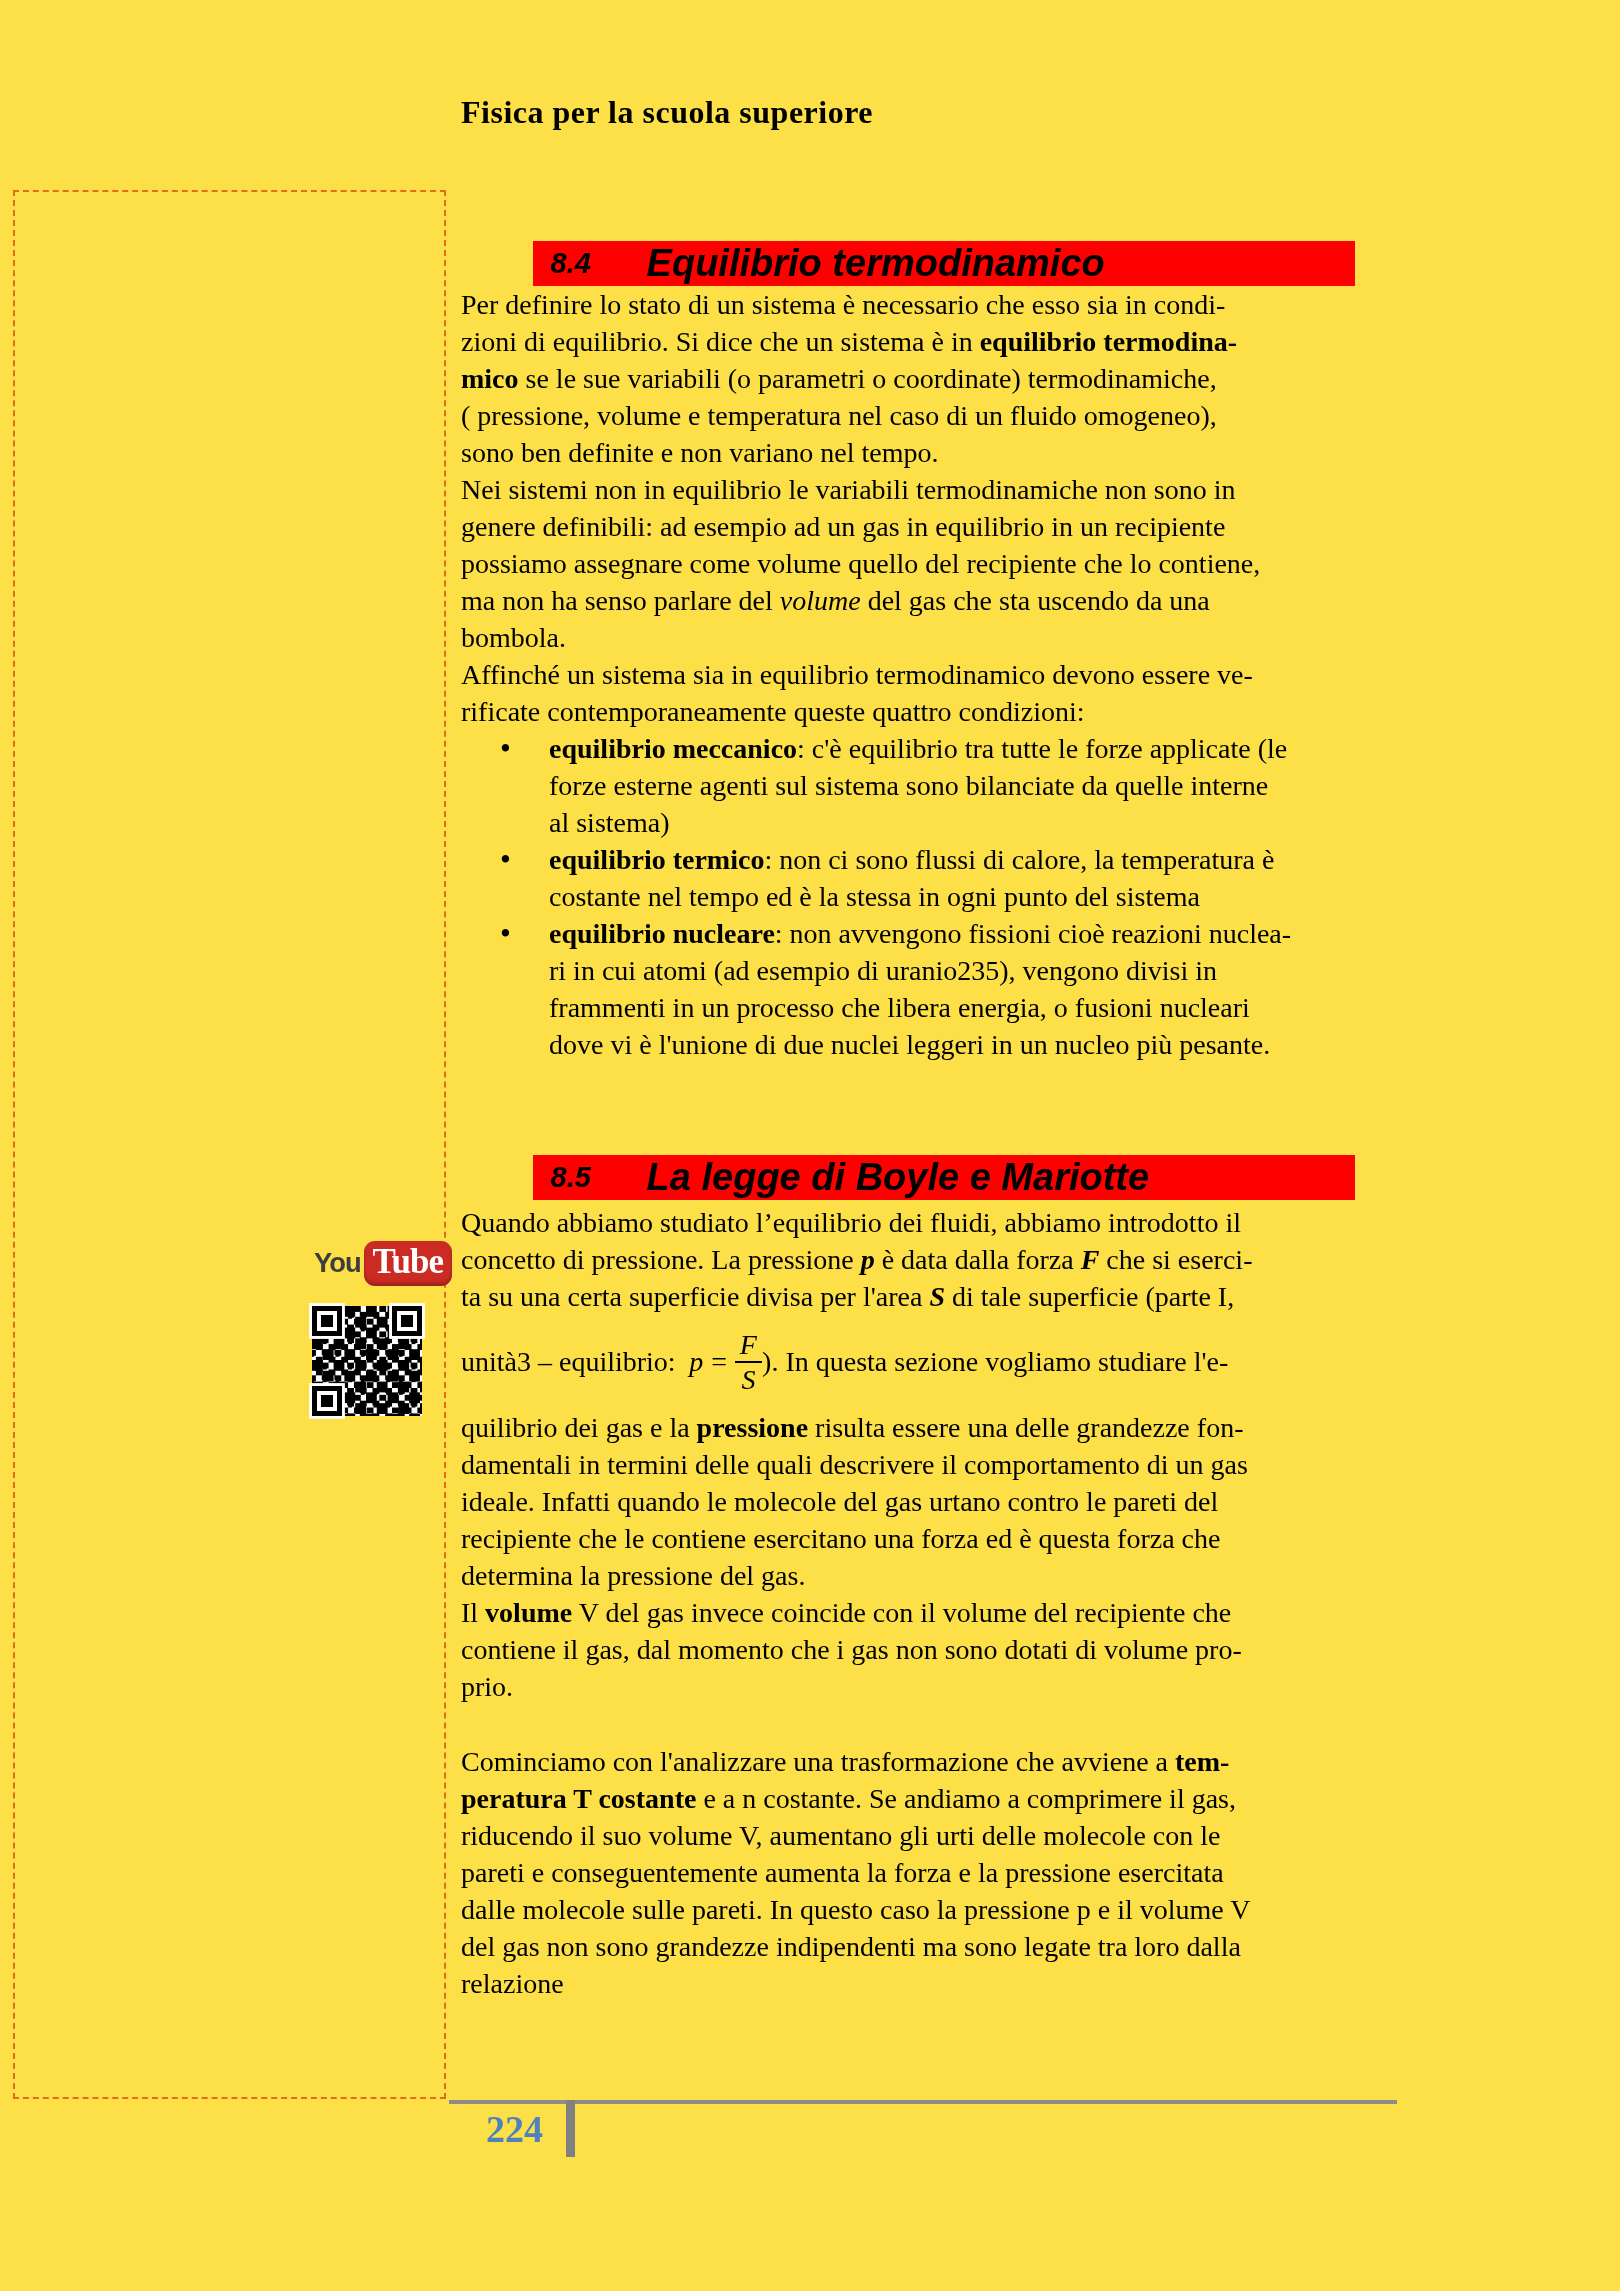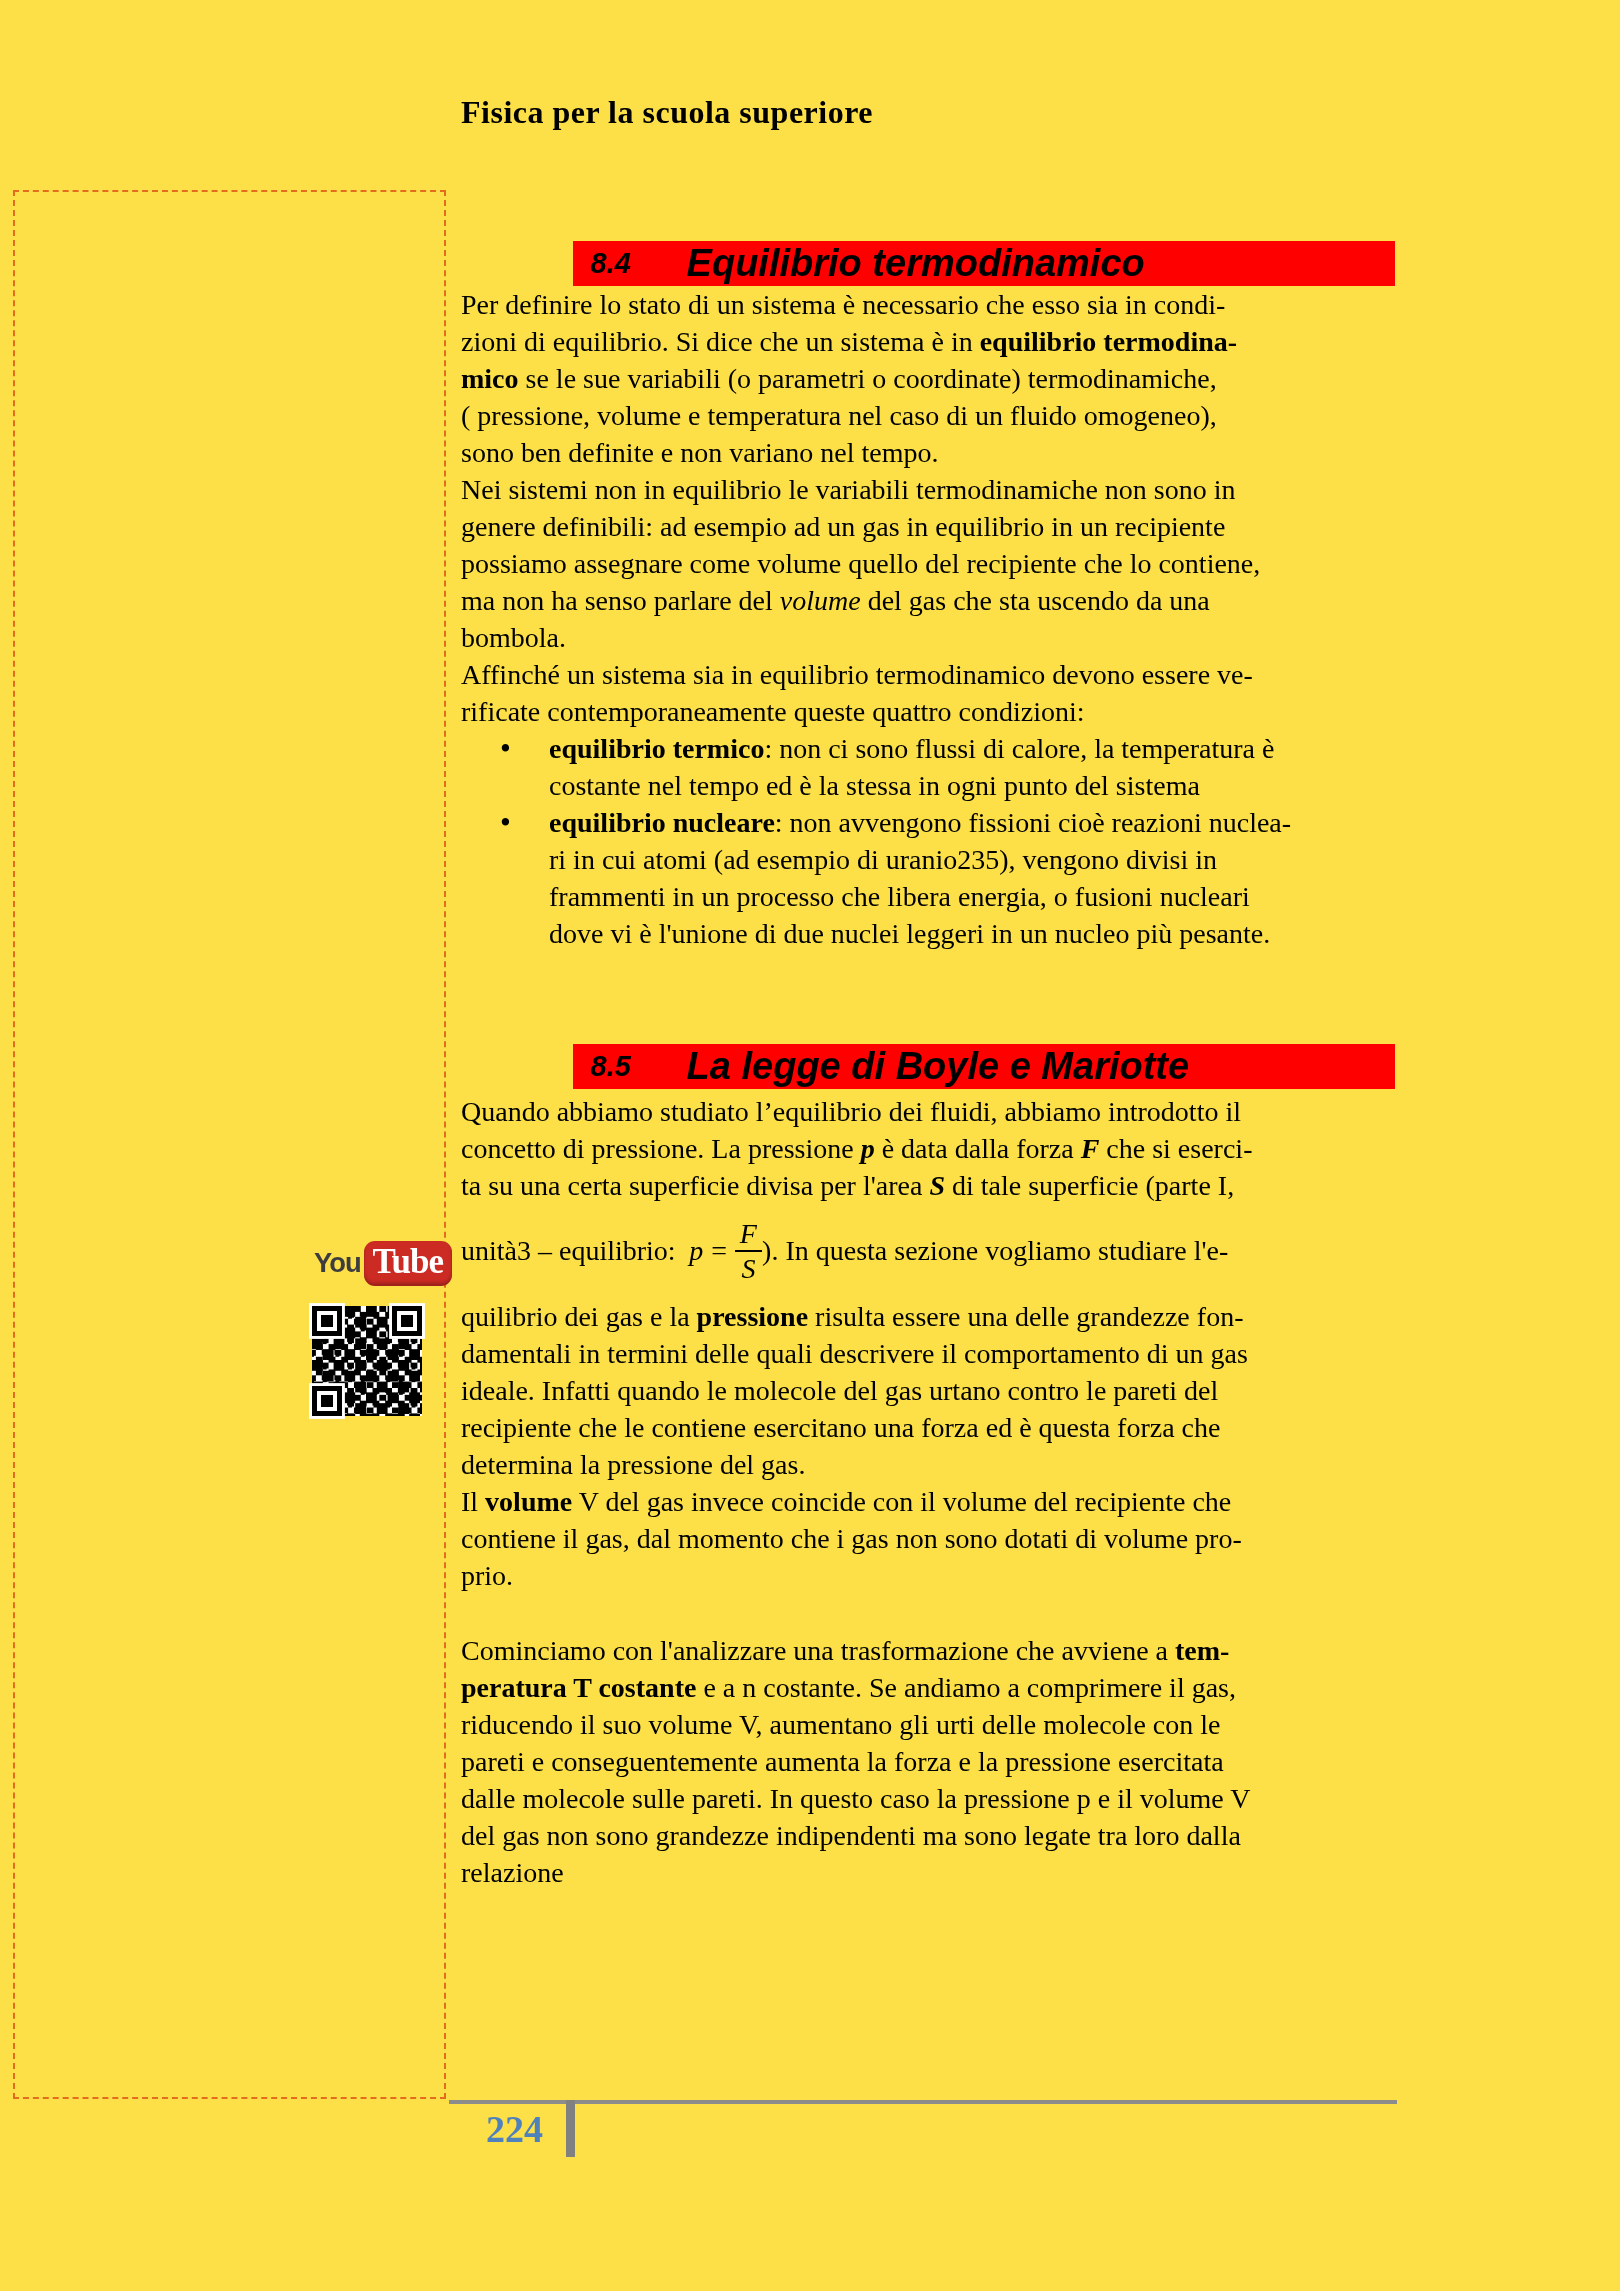--- a/index.html
+++ b/index.html
@@ -21,21 +21,21 @@
     border:2.9px dashed #e36c1e;
     box-sizing:border-box;
   }
   .flow{
     position:absolute;left:461px;top:241px;width:939px;
     font-size:28px;line-height:37px;
   }
   .rich{white-space:pre-line;}
   .banner{
     background:#fe0000;
-    height:45px;width:822px;margin-left:112px;
+    height:45px;width:822px;margin-left:72px;
     display:flex;align-items:center;
     font-family:"Liberation Sans","DejaVu Sans",sans-serif;
     font-weight:bold;font-style:italic;color:#000;
     box-sizing:border-box;padding-left:17.6px;
   }
   .banner .sec-num{font-size:29px;width:96px;flex:0 0 auto;}
   .banner .sec-title{font-size:38px;white-space:nowrap;}
   .banner85{margin-top:92px;}
   .after-banner{margin-top:3.9px;}
   ul.cond-list{list-style:none;margin:0;padding:0;}
@@ -128,20 +128,23 @@
 sono ben definite e non variano nel tempo.
 Nei sistemi non in equilibrio le variabili termodinamiche non sono in
 genere definibili: ad esempio ad un gas in equilibrio in un recipiente
 possiamo assegnare come volume quello del recipiente che lo contiene,
 ma non ha senso parlare del </span><span style="font-style: italic;">volume</span><span> del gas che sta uscendo da una
 bombola.
 Affinché un sistema sia in equilibrio termodinamico devono essere ve-
 rificate contemporaneamente queste quattro condizioni:</span></div>
 
     <ul class="cond-list">
+      <li><span style="font-weight: bold;">equilibrio meccanico</span><span>: c'è equilibrio tra tutte le forze applicate (le
+forze esterne agenti sul sistema sono bilanciate da quelle interne
+al sistema)</span></li>
       <li><span style="font-weight: bold;">equilibrio termico</span><span>: non ci sono flussi di calore, la temperatura è
 costante nel tempo ed è la stessa in ogni punto del sistema</span></li>
       <li><span style="font-weight: bold;">equilibrio nucleare</span><span>: non avvengono fissioni cioè reazioni nuclea-
 ri in cui atomi (ad esempio di uranio235), vengono divisi in
 frammenti in un processo che libera energia, o fusioni nucleari
 dove vi è l'unione di due nuclei leggeri in un nucleo più pesante.</span></li>
     </ul>
 
     <div class="banner banner85">
       <span class="sec-num">8.5</span>

